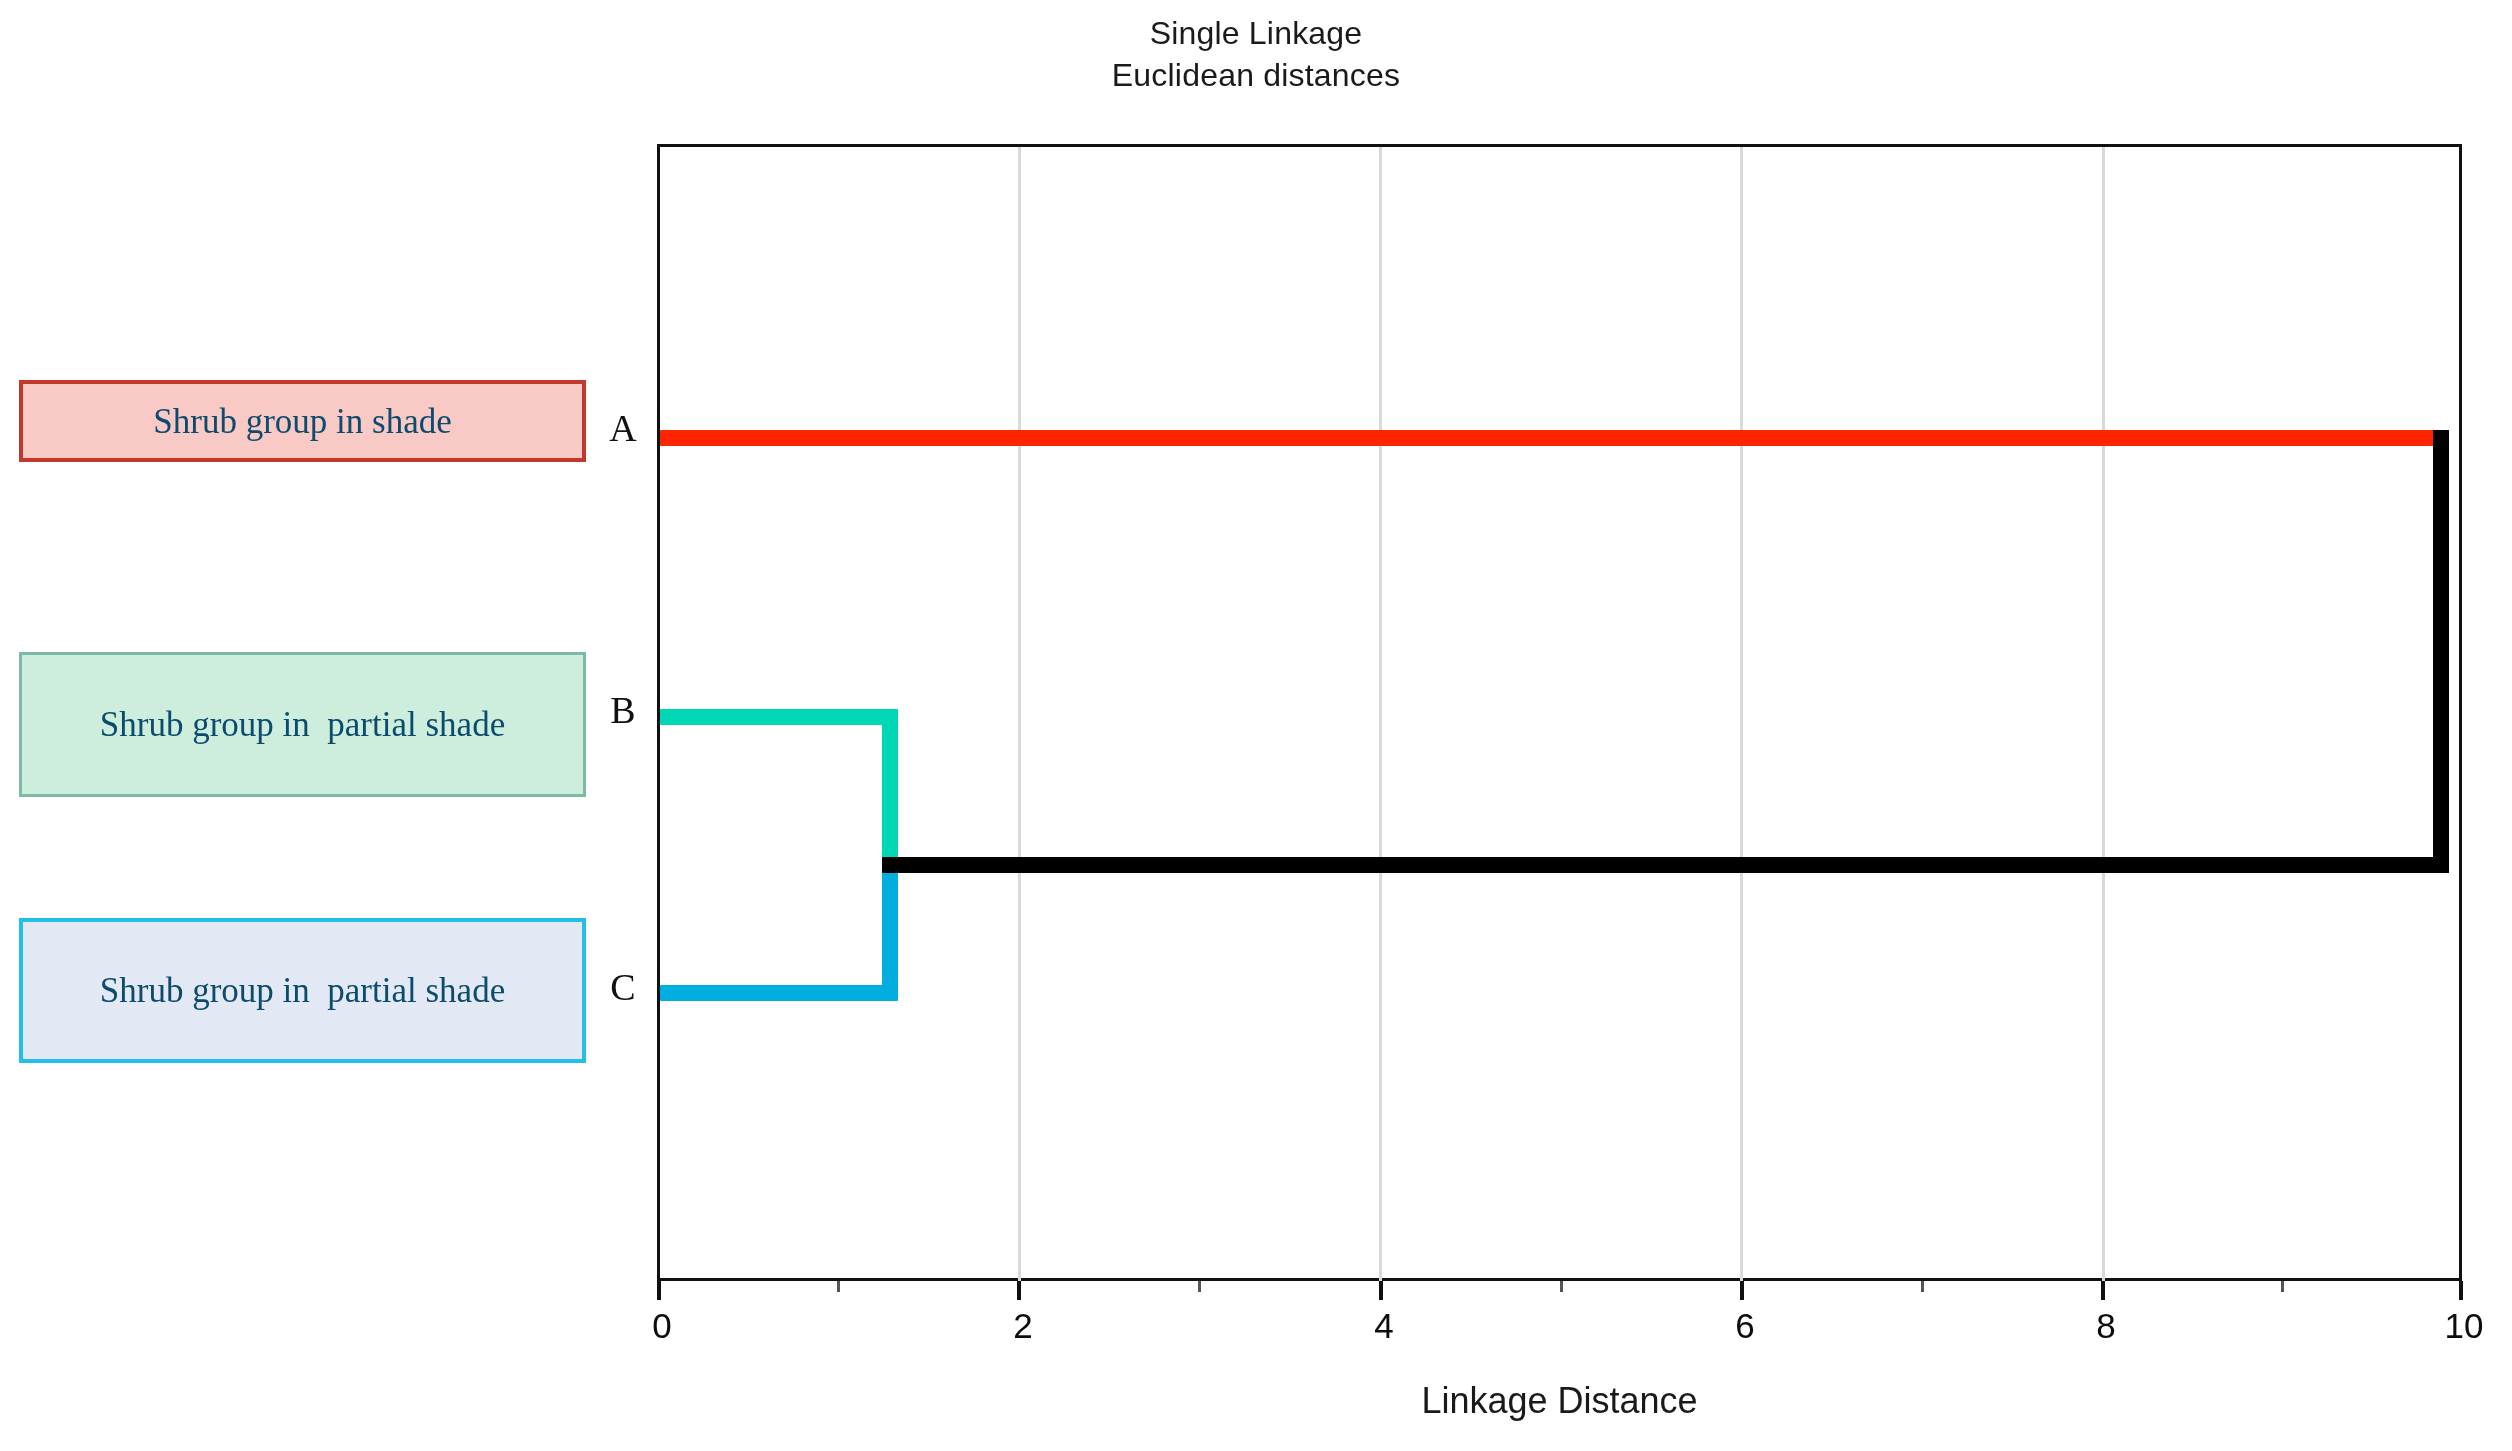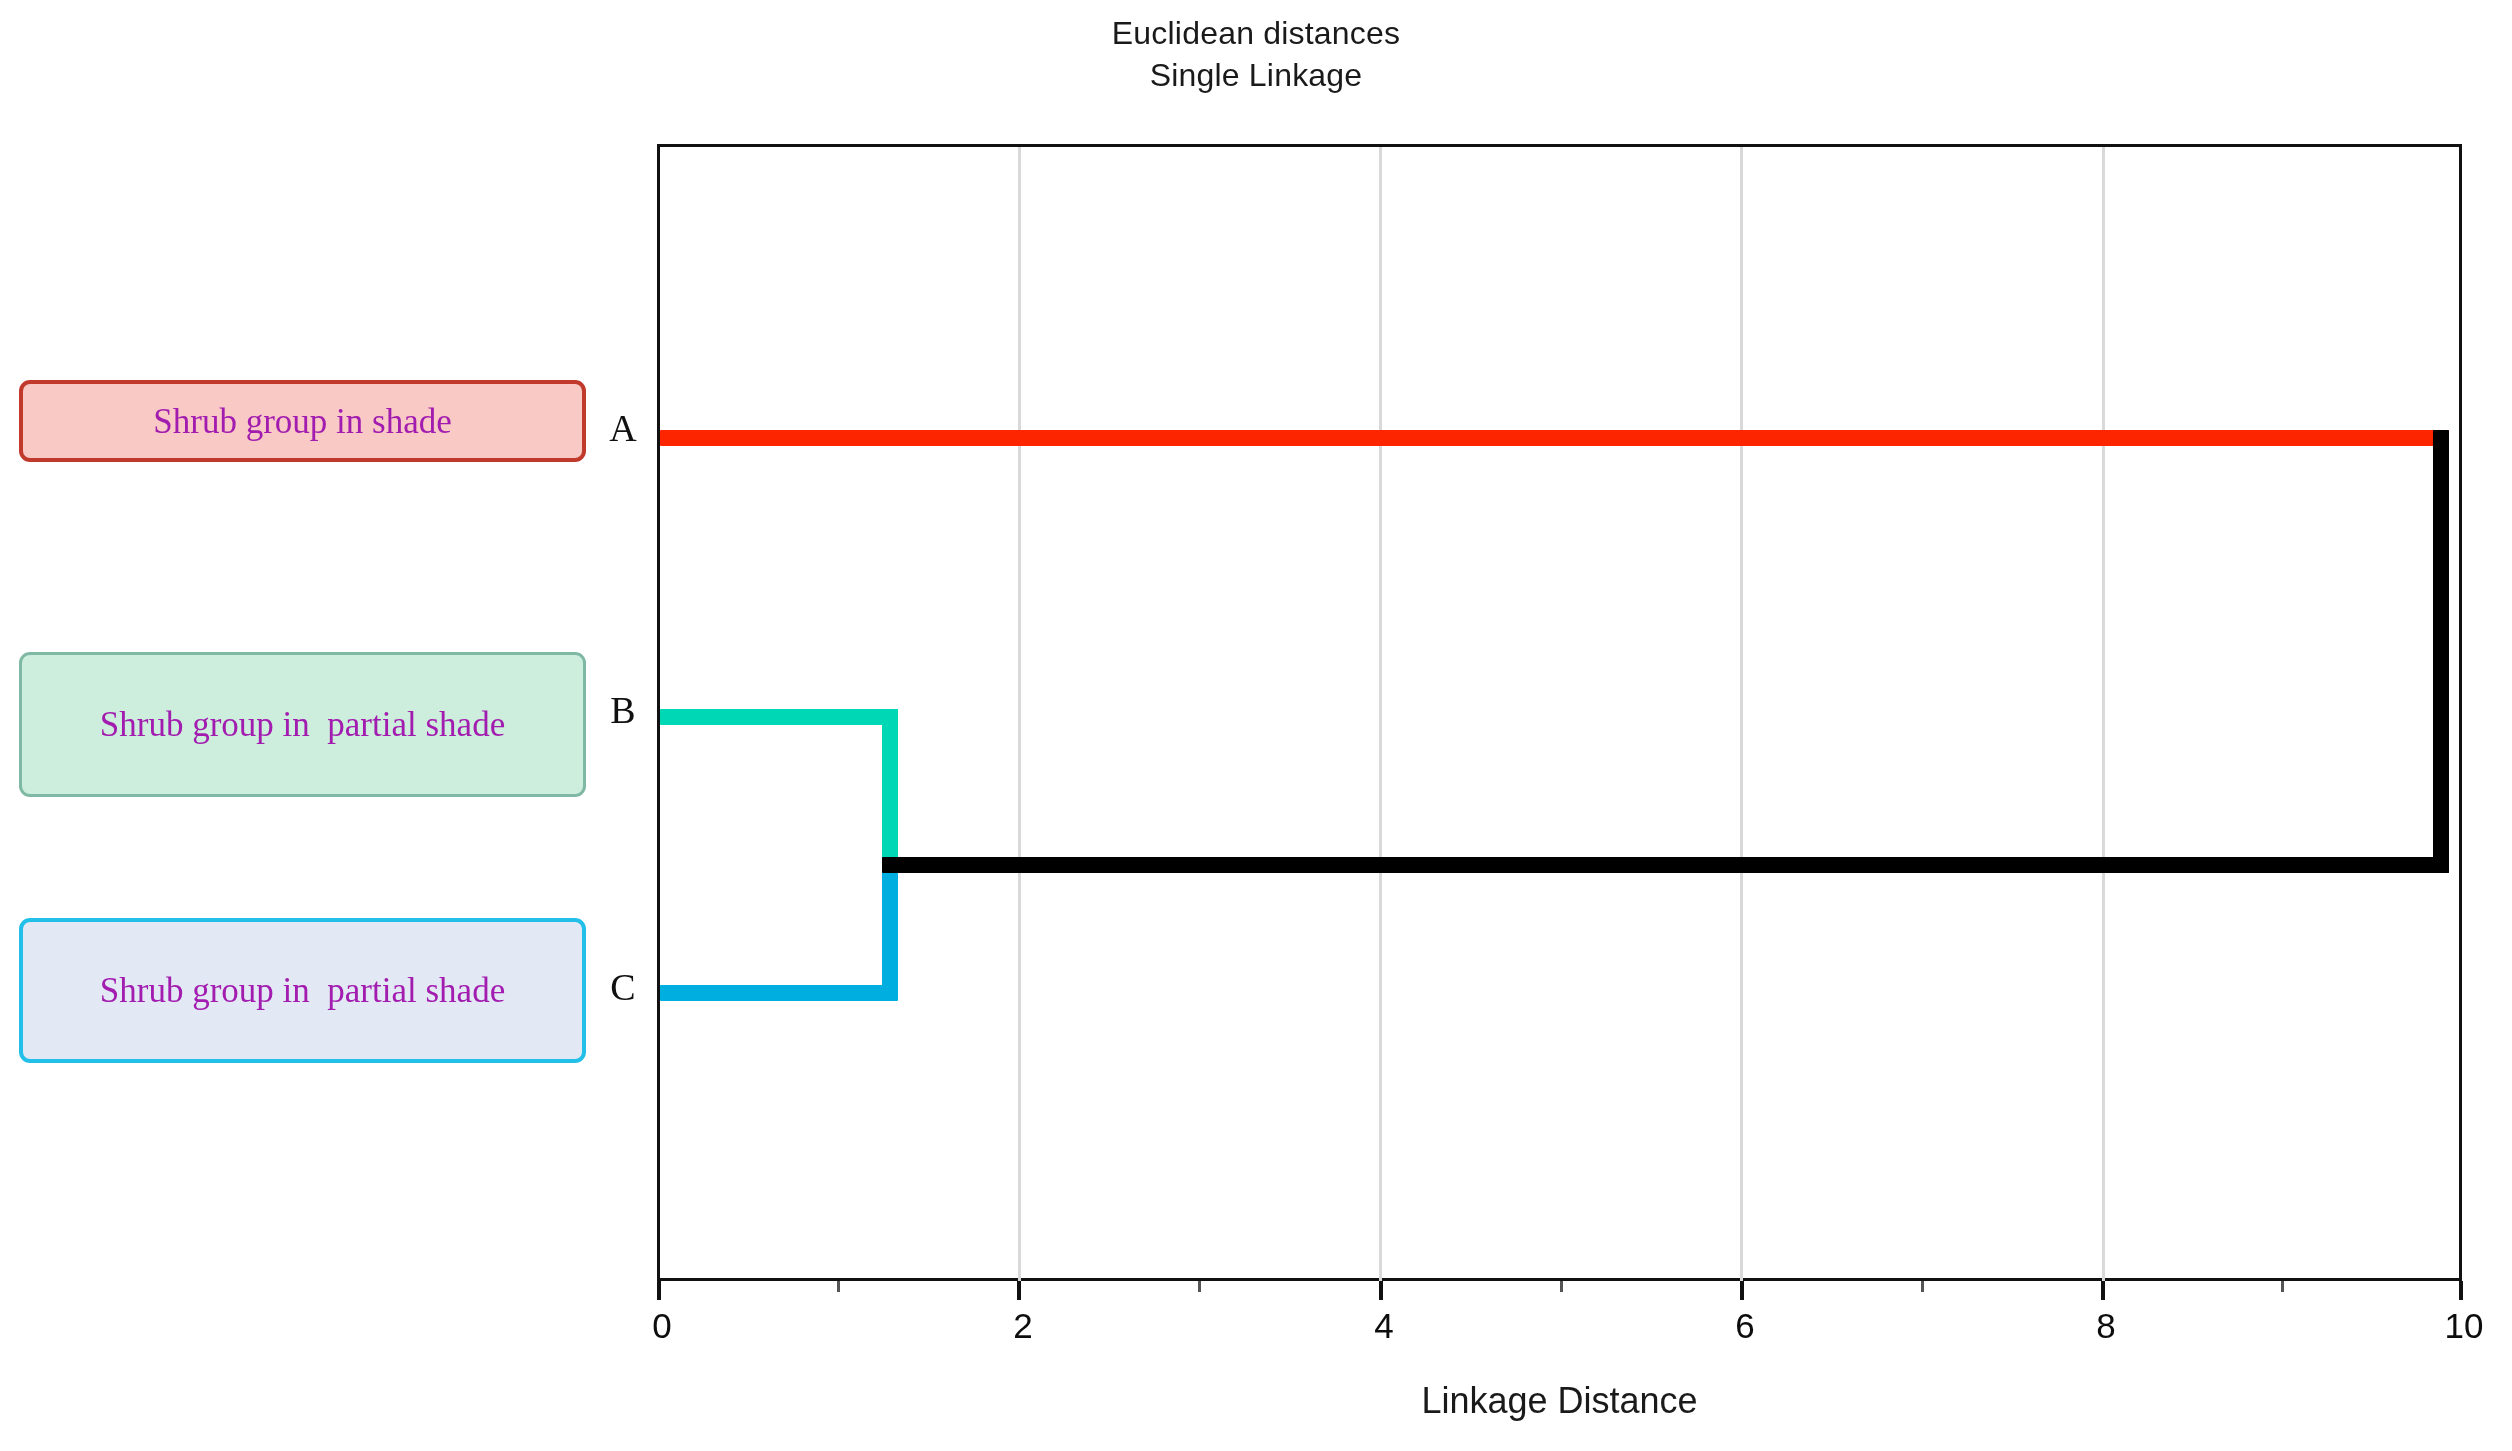--- a/index.html
+++ b/index.html
@@ -106,24 +106,23 @@
   .anno-box {
     position: absolute;
     box-sizing: border-box;
     display: flex;
     align-items: center;
     justify-content: center;
     text-align: center;
     font-family: "Liberation Serif", serif;
     font-size: 35px;
     line-height: 47px;
-    color: #a21caf;
+    color: #0c4a6e;
     padding: 3.5px 12.2px;
     white-space: pre-wrap;
-    border-radius: 11px;
   }
   #anno-a {
     left: 19px;  top: 380px;  width: 567px;  height: 82px;
     background: #f9c9c6;
     border: 4.4px solid #c0392b;
   }
   #anno-b {
     left: 19px;  top: 652px;  width: 567px;  height: 145px;
     background: #cdeedd;
     border: 3.5px solid #7fb8a4;
@@ -131,22 +130,22 @@
   #anno-c {
     left: 19px;  top: 918px; width: 567px;  height: 145px;
     background: #e2e8f4;
     border: 4.4px solid #22c0e8;
   }
 </style>
 </head>
 <body>
 
 <div id="chart-title">
+  <span class="t-line">Single Linkage</span>
   <span class="t-line">Euclidean distances</span>
-  <span class="t-line">Single Linkage</span>
 </div>
 
 <div id="plot-frame">
 
   <div class="gridline" style="left:358px;"></div>
   <div class="gridline" style="left:719px;"></div>
   <div class="gridline" style="left:1080px;"></div>
   <div class="gridline" style="left:1442px;"></div>
 
   <div class="link-h" style="left:0px; top:283px; width:1789px; background:#fc2500;"></div>

